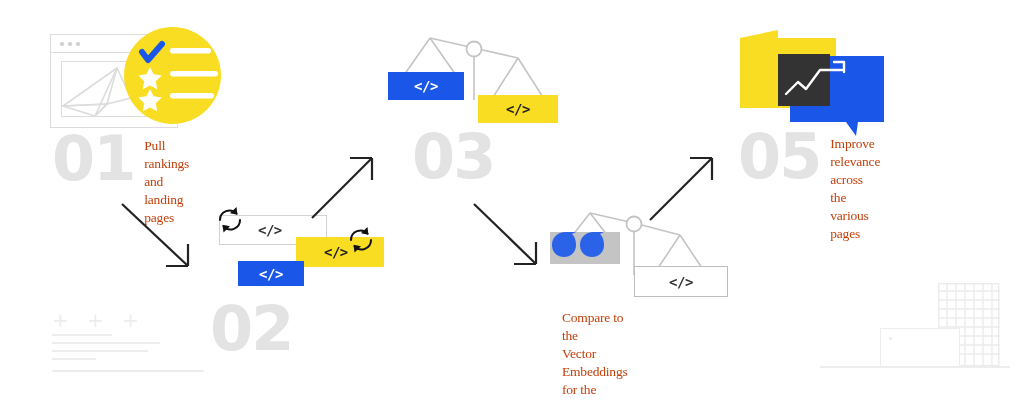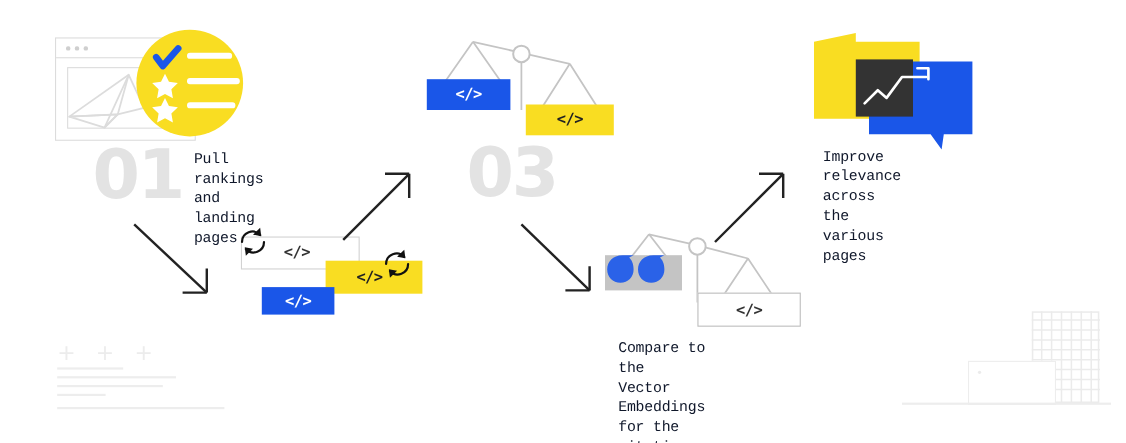--- a/index.html
+++ b/index.html
@@ -15,27 +15,26 @@
   .step{position:absolute;}
   .step-caption{position:absolute;display:flex;align-items:flex-start;}
   .step-num{
     font-family:"DejaVu Sans","Liberation Sans",sans-serif;
     font-weight:700;
     font-size:62px;
     line-height:58px;
     letter-spacing:-2px;
     color:#e3e3e3;
     user-select:none;
-    margin-left:32px;
   }
   .step-text{
-    font-family:Liberation Mono, monospace;
+    font-family:Liberation Serif, serif;
     font-size:13.5px;
     line-height:18px;
-    color:#0f172a;
+    color:#c2410c;
     white-space:pre-line;
     padding-top:7px;
     margin-left:10px;
     letter-spacing:-0.2px;
   }
 
   
   .chip{
     position:absolute;
     display:flex;align-items:center;justify-content:center;
@@ -151,20 +150,21 @@
     <svg style="position:absolute;left:344px;top:223px;" width="34" height="34">
       <g fill="none" stroke="#111111" stroke-width="2" stroke-linecap="round">
         <path d="M7 17 a9.5 9.5 0 0 1 16.5 -6.4"></path>
         <path d="M27 17 a9.5 9.5 0 0 1 -16.5 6.4"></path>
       </g>
       <path d="M23.5 4 L24.5 11.8 L17 10.3 Z" fill="#111111"></path>
       <path d="M10.5 29.5 L9.5 21.7 L17 23.2 Z" fill="#111111"></path>
     </svg>
 
     <div class="step-caption" style="left:210px;top:300px;">
+      <div class="step-num">02</div>
     </div>
   </div>
 
   <svg style="position:absolute;left:310px;top:148px;" width="80" height="75">
     <path d="M2 70 L62 10" fill="none" stroke="#222222" stroke-width="2.2"></path>
     <path d="M62 10 L40 10 M62 10 L62 32" fill="none" stroke="#222222" stroke-width="2.2"></path>
   </svg>
 
   <div class="step">
     <svg style="position:absolute;left:388px;top:30px;" width="180" height="100">
@@ -173,21 +173,21 @@
         <path d="M86 18 L130 28"></path>
         <line x1="86" y1="18" x2="86" y2="70"></line>
         <path d="M42 8 L14 48 M42 8 L70 48 M14 48 L70 48"></path>
         <path d="M130 28 L102 72 M130 28 L158 72 M102 72 L158 72"></path>
       </g>
       <circle cx="86" cy="19" r="7.5" fill="#ffffff" stroke="#c4c4c4" stroke-width="1.8"></circle>
     </svg>
     <div class="chip blue" style="left:388px;top:72px;width:76px;height:28px;">&lt;/&gt;</div>
     <div class="chip yellow" style="left:478px;top:95px;width:80px;height:28px;">&lt;/&gt;</div>
 
-    <div class="step-caption" style="left:392px;top:128px;flex-direction:column;">
+    <div class="step-caption" style="left:412px;top:128px;flex-direction:column;">
       <div class="step-num">03</div>
     </div>
   </div>
 
   <svg style="position:absolute;left:470px;top:200px;" width="90" height="82">
     <path d="M4 4 L66 64" fill="none" stroke="#222222" stroke-width="2.2"></path>
     <path d="M66 64 L66 42 M66 64 L44 64" fill="none" stroke="#222222" stroke-width="2.2"></path>
   </svg>
 
   <div class="step">
@@ -227,20 +227,21 @@
   <div class="step">
     <svg style="position:absolute;left:738px;top:28px;" width="160" height="105">
       <path d="M2 10 L2 80 L98 80 L98 10 L40 10 L40 2 Z" fill="#f9dd22"></path>
       <path d="M52 28 L52 94 L108 94 L118 108 L120 94 L146 94 L146 28 Z" fill="#1a56e8"></path>
       <rect x="40" y="26" width="52" height="52" fill="#333333"></rect>
       <path d="M48 66 L60 54 L68 61 L82 42 L104 42" fill="none" stroke="#ffffff" stroke-width="2.4" stroke-linejoin="round" stroke-linecap="round"></path>
       <path d="M96 34 L106 34 L106 44" fill="none" stroke="#ffffff" stroke-width="2.4" stroke-linecap="round" stroke-linejoin="round"></path>
     </svg>
 
     <div class="step-caption" style="left:738px;top:128px;">
+      <div class="step-num">05</div>
       <div class="step-text">Improve relevance
 across the various
 pages</div>
     </div>
   </div>
 
   <div>
     <div class="plus" style="left:52px;top:310px;letter-spacing:6px;">+ + +</div>
     <div class="rule" style="left:52px;top:334px;width:60px;"></div>
     <div class="rule" style="left:52px;top:342px;width:108px;"></div>

